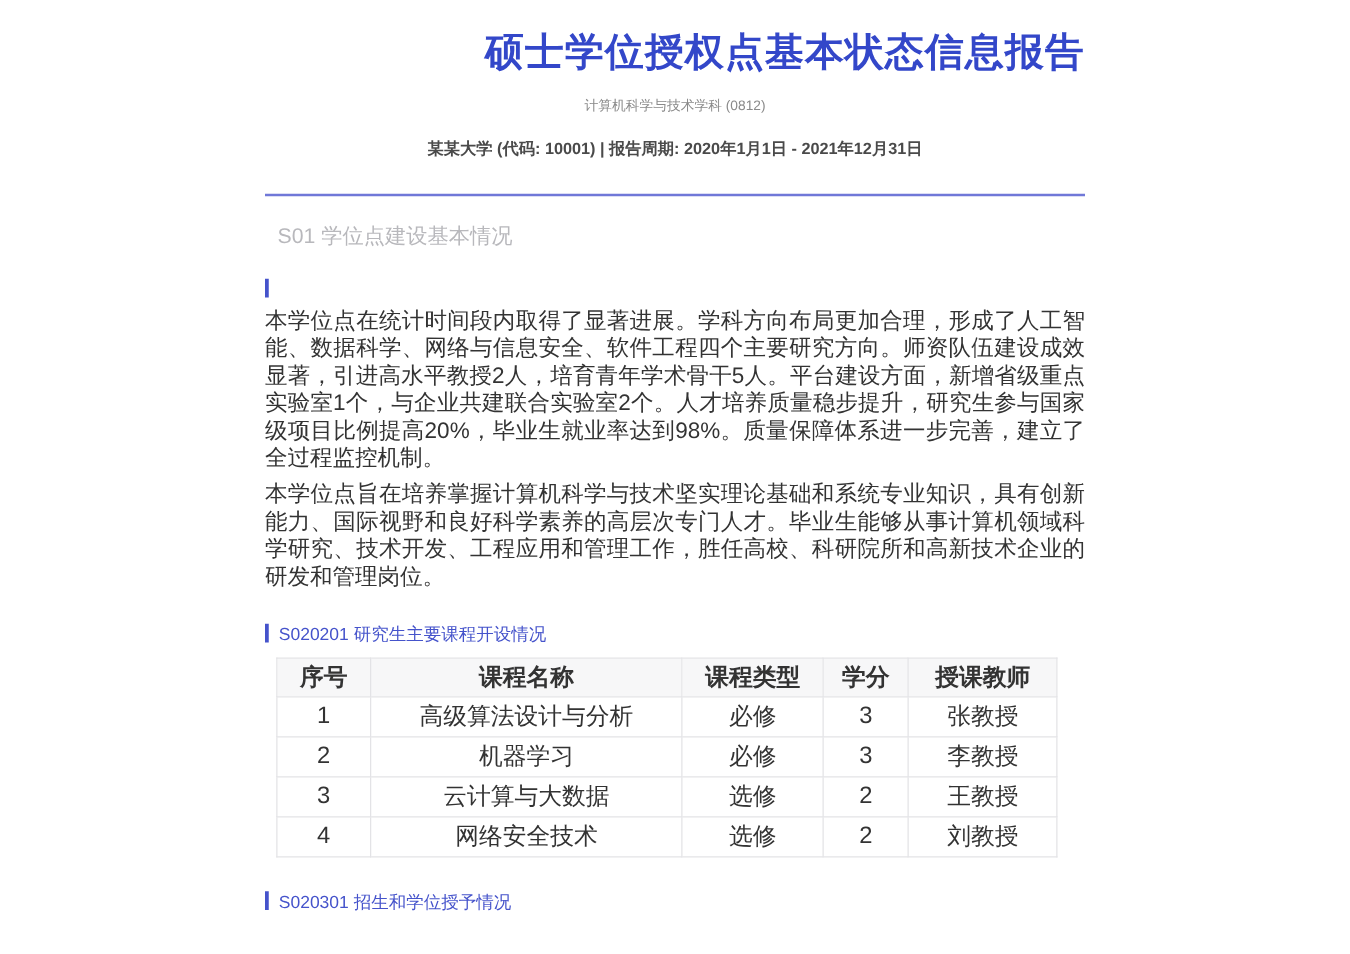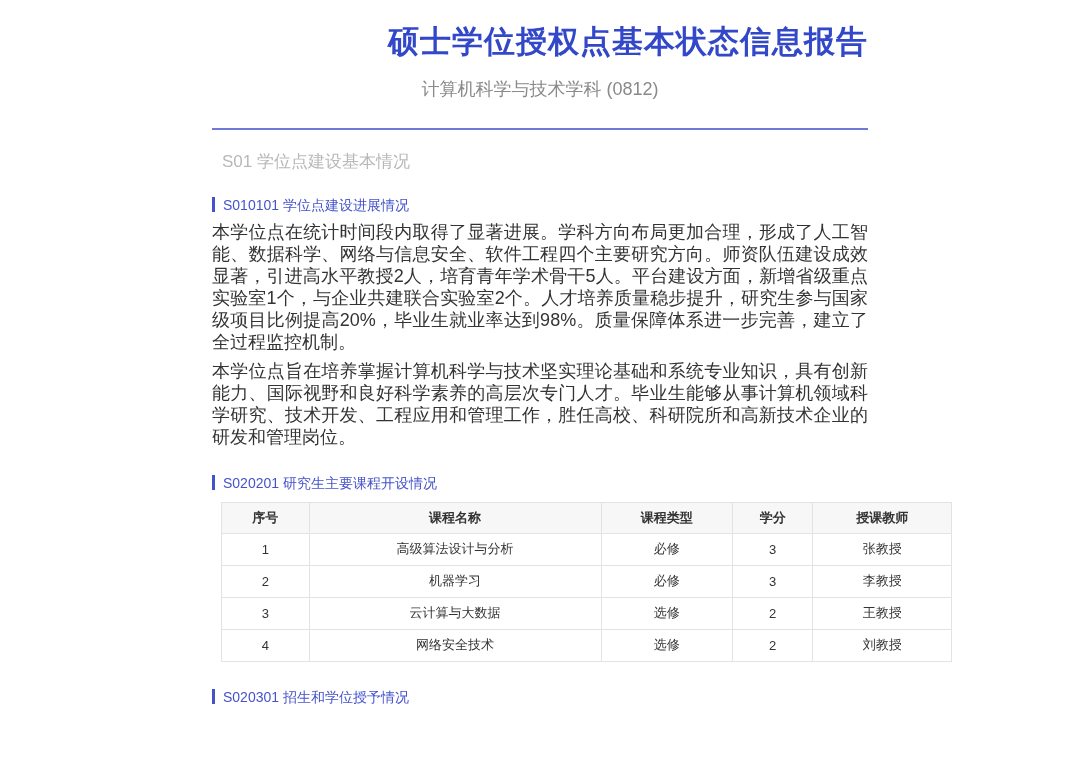--- a/index.html
+++ b/index.html
@@ -21,21 +21,21 @@
     color:var(--text);
   }
   .page{
     width:656px;margin:0 auto;padding-top:24px;
   }
   .report-title{
     text-align:right;font-size:31px;font-weight:bold;
     color:var(--title-blue);letter-spacing:1px;line-height:1.15;
   }
   .report-subtitle{
-    text-align:center;font-size:18px;color:var(--subtitle-gray);
+    text-align:center;font-size:11px;color:var(--subtitle-gray);
     margin-top:17px;
   }
   .report-meta{
     text-align:center;font-size:13px;color:var(--meta-text);
     font-weight:600;margin-top:18px;
   }
   .header-divider{
     border:none;border-top:2px solid var(--divider-blue);
     margin-top:27px;
   }
@@ -51,43 +51,43 @@
     background:var(--heading-blue);margin-right:8px;flex:0 0 auto;
   }
   .sub-heading .sub-title{
     font-size:14px;color:var(--heading-blue);
   }
   .para{
     font-size:18px;line-height:22px;color:var(--text);
     text-align:justify;margin-top:7px;
   }
   table.courses{
-    border-collapse:collapse;width:731px;margin:10px 0 0 9px;
-    font-size:13px;color:var(--text);table-layout:fixed;
+    border-collapse:collapse;width:625px;margin:10px 0 0 9px;
+    font-size:19px;color:var(--text);table-layout:fixed;
   }
   table.courses th,table.courses td{
     border:1px solid var(--table-border);text-align:center;
     height:32px;padding:0 4px;overflow:hidden;white-space:nowrap;
   }
   table.courses th{
     background:var(--table-header-bg);font-weight:bold;height:31px;
   }
 </style>
 </head>
 <body>
 
 <div class="page">
   <h1 class="report-title">硕士学位授权点基本状态信息报告</h1>
   <div class="report-subtitle">计算机科学与技术学科 (0812)</div>
+  <div class="report-meta">某某大学 (代码: 10001) | 报告周期: 2020年1月1日 - 2021年12月31日</div>
   <hr class="header-divider">
   <div>
       <div class="chapter-label">S01 学位点建设基本情况</div>
       <div class="sub-heading">
         <span class="heading-bar"></span>
-        <span class="sub-title">S010101 学位点建设进展情况</span>
       </div>
       <p class="para">本学位点在统计时间段内取得了显著进展。学科方向布局更加合理，形成了人工智能、数据科学、网络与信息安全、软件工程四个主要研究方向。师资队伍建设成效显著，引进高水平教授2人，培育青年学术骨干5人。平台建设方面，新增省级重点实验室1个，与企业共建联合实验室2个。人才培养质量稳步提升，研究生参与国家级项目比例提高20%，毕业生就业率达到98%。质量保障体系进一步完善，建立了全过程监控机制。</p>
       <p class="para">本学位点旨在培养掌握计算机科学与技术坚实理论基础和系统专业知识，具有创新能力、国际视野和良好科学素养的高层次专门人才。毕业生能够从事计算机领域科学研究、技术开发、工程应用和管理工作，胜任高校、科研院所和高新技术企业的研发和管理岗位。</p>
       <div class="sub-heading">
         <span class="heading-bar"></span>
         <span class="sub-title">S020201 研究生主要课程开设情况</span>
       </div>
       <table class="courses">
         <colgroup>
           <col style="width: 12%;">

